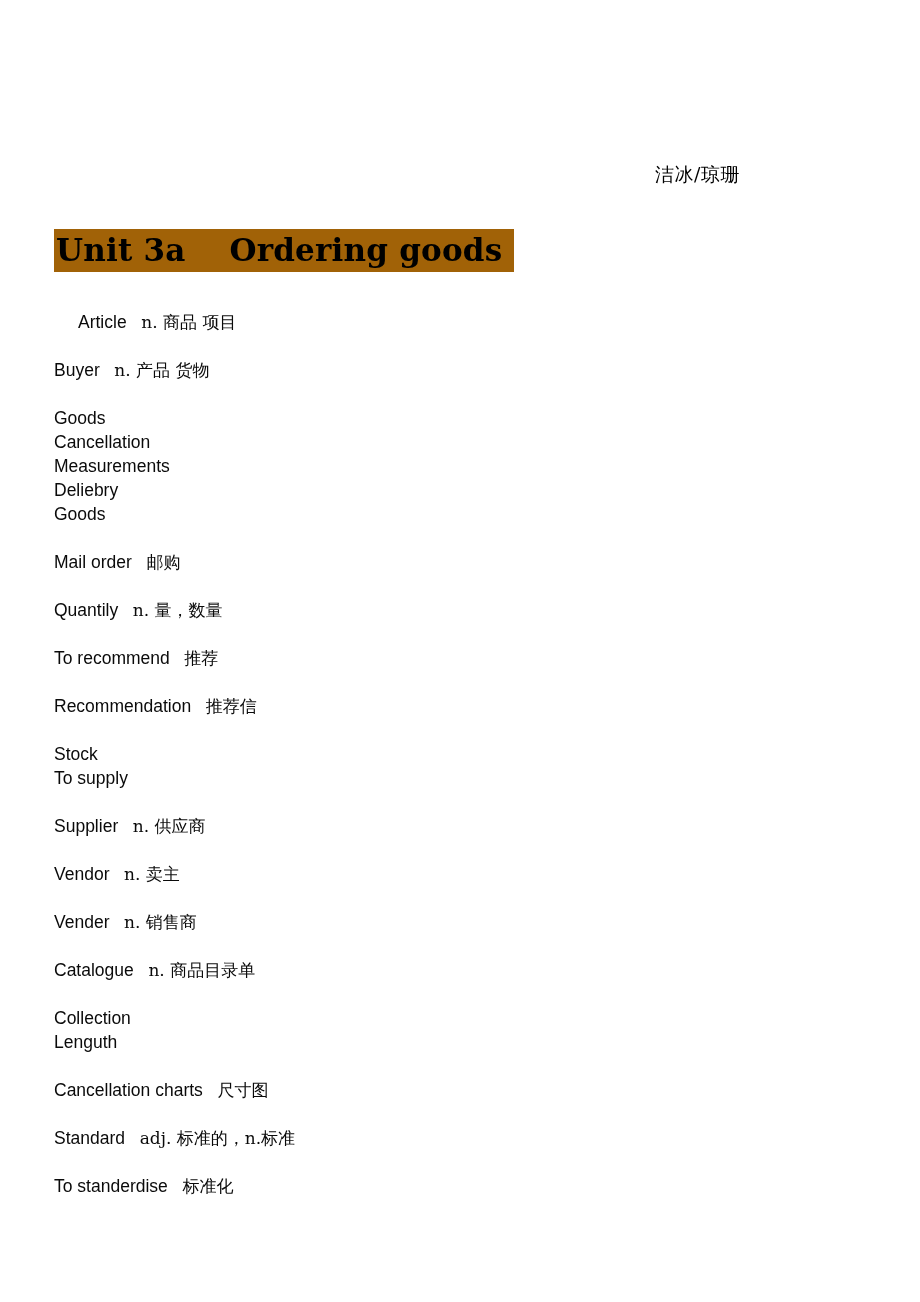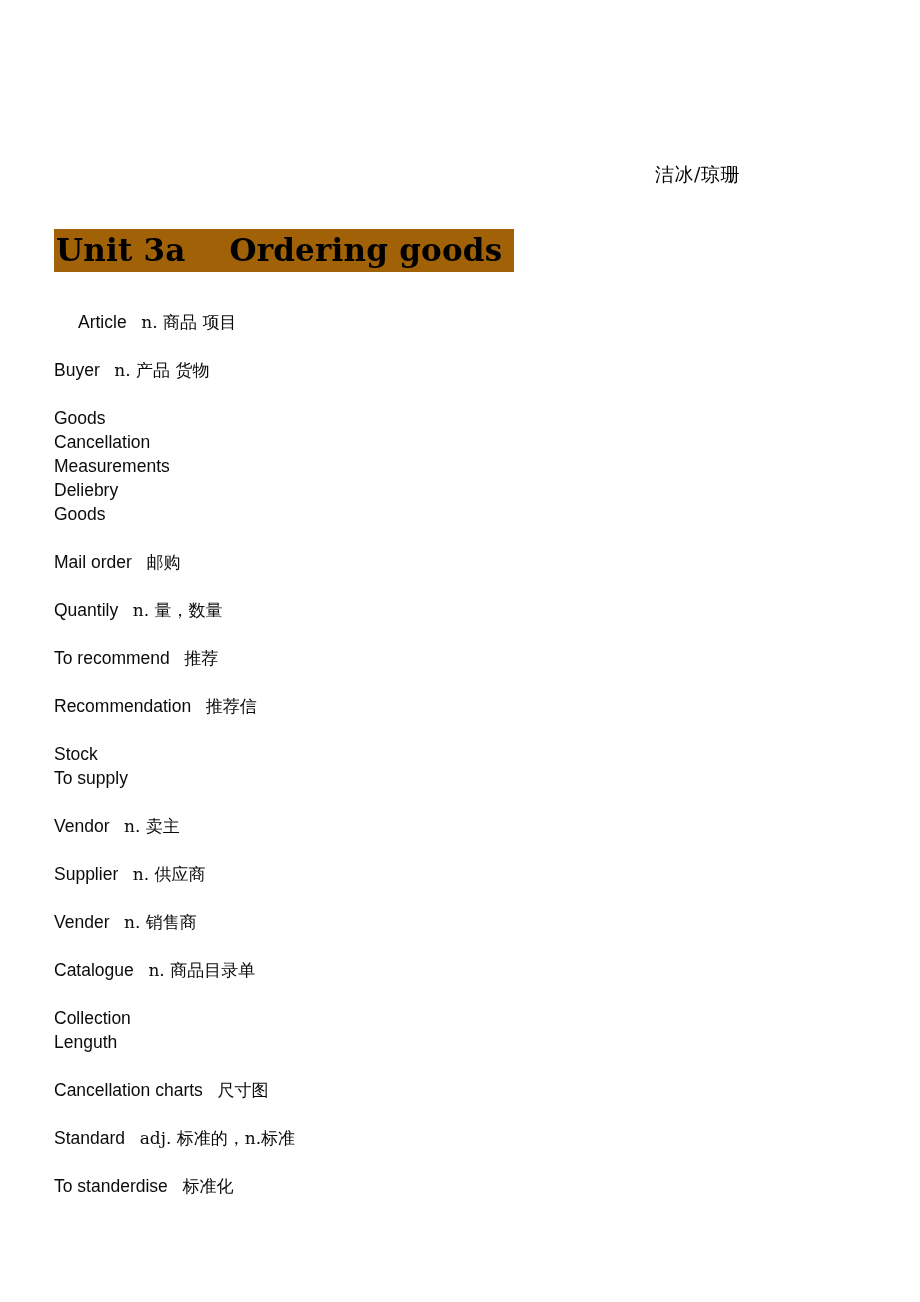--- a/index.html
+++ b/index.html
@@ -105,22 +105,22 @@
       <div class="entry"><span class="en">Cancellation</span></div>
       <div class="entry"><span class="en">Measurements</span></div>
       <div class="entry"><span class="en">Deliebry</span></div>
       <div class="entry"><span class="en">Goods</span></div>
       <div class="entry gap"><span class="en">Mail order</span><span class="en">   </span><span class="cn">邮购</span></div>
       <div class="entry gap"><span class="en">Quantily</span><span class="en">   </span><span class="cn">n. 量，数量</span></div>
       <div class="entry gap"><span class="en">To recommend</span><span class="en">   </span><span class="cn">推荐</span></div>
       <div class="entry gap"><span class="en">Recommendation</span><span class="en">   </span><span class="cn">推荐信</span></div>
       <div class="entry gap"><span class="en">Stock</span></div>
       <div class="entry"><span class="en">To supply</span></div>
+      <div class="entry gap"><span class="en">Supplier</span><span class="en">   </span><span class="cn">n. 供应商</span></div>
       <div class="entry gap"><span class="en">Vendor</span><span class="en">   </span><span class="cn">n. 卖主</span></div>
-      <div class="entry gap"><span class="en">Supplier</span><span class="en">   </span><span class="cn">n. 供应商</span></div>
       <div class="entry gap"><span class="en">Vender</span><span class="en">   </span><span class="cn">n. 销售商</span></div>
       <div class="entry gap"><span class="en">Catalogue</span><span class="en">   </span><span class="cn">n. 商品目录单</span></div>
       <div class="entry gap"><span class="en">Collection</span></div>
       <div class="entry"><span class="en">Lenguth</span></div>
       <div class="entry gap"><span class="en">Cancellation charts</span><span class="en">   </span><span class="cn">尺寸图</span></div>
       <div class="entry gap"><span class="en">Standard</span><span class="en">   </span><span class="cn">adj. 标准的，n.标准</span></div>
       <div class="entry gap"><span class="en">To standerdise</span><span class="en">   </span><span class="cn">标准化</span></div>
     </div>
 
 </div>

